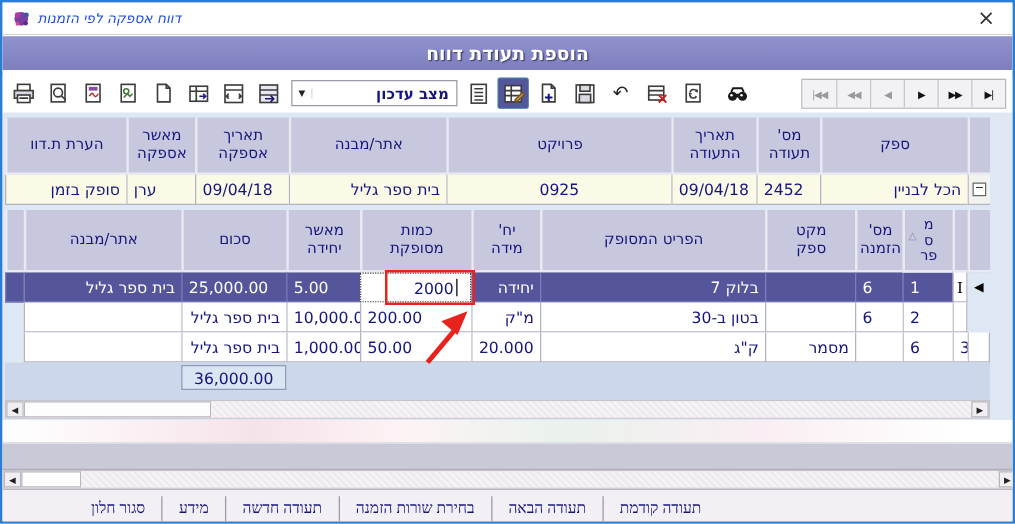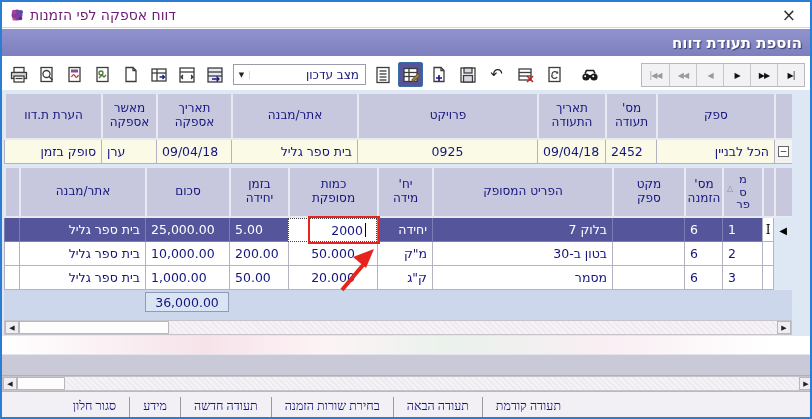--- a/index.html
+++ b/index.html
@@ -4,36 +4,36 @@
 <style>
   html,body{margin:0;padding:0;background:#9db8d2;}
   *{box-sizing:border-box;}
   .win{position:relative;width:812px;height:419px;background:#fff;
        border:2px solid #2b7cd3;overflow:hidden;
        font-family:"DejaVu Sans",sans-serif;font-size:12px;color:#15157e;}
   
   .titlebar{position:absolute;left:0;top:0;width:100%;height:26px;background:#fff;
             border-bottom:1px solid #d7d7d7;display:flex;align-items:center;direction:ltr;}
   .appicon{margin:0 4px 0 7px;width:17px;height:17px;flex:0 0 auto;}
-  .wtitle{color:#701a75;font-size:14px;}
+  .wtitle{color:#1d4ed8;font-size:11px;font-style:italic;}
   .closebtn{position:absolute;right:14px;top:1px;font-size:17px;color:#333;cursor:default;line-height:24px;}
   
   .banner{position:absolute;left:0;top:27px;width:100%;height:29px;
           background:linear-gradient(#9193ce,#7d7fbe);border-bottom:2px solid #fff;
-          display:flex;align-items:center;justify-content:flex-end;padding:0 8px;}
+          display:flex;align-items:center;justify-content:center;padding:0 8px;}
   .banner span{color:#fff;font-weight:bold;font-size:15px;text-shadow:1px 1px 1px #3a3a66;}
   
   .toolbar{position:absolute;left:0;top:58px;width:100%;height:30px;background:#fff;direction:ltr;}
   .tb-icons{position:absolute;left:4px;top:2px;display:flex;gap:3px;}
   .tbtn{width:25px;height:25px;display:flex;align-items:center;justify-content:center;}
   .tbtn.sel{border:1px solid #3a6ea5;background:#cfe4f8;border-radius:2px;}
   .combo{position:absolute;left:231px;top:4px;width:133px;height:21px;background:#fff;
          border:1px solid #9a9aa8;display:flex;align-items:center;direction:ltr;}
   .combo .arr{width:16px;text-align:center;font-size:7px;color:#222;border-right:1px solid #d7d7e0;}
-  .combo .val{flex:1;text-align:right;padding-right:6px;font-size:12px;color:#15157e;}
+  .combo .val{flex:1;text-align:right;padding-right:6px;font-size:12px;color:#15157e;font-weight:bold;}
   .pair{position:absolute;left:368px;top:2px;display:flex;gap:3px;}
   .grp2{position:absolute;left:424px;top:2px;display:flex;gap:4px;}
   .navgrp{position:absolute;right:5px;top:3px;display:flex;border:1px solid #b9b6be;background:#e9e7ec;}
   .navbtn{width:27px;height:22px;display:flex;align-items:center;justify-content:center;
           background:#f2f1f4;border-left:1px solid #c9c6cd;font-size:8px;letter-spacing:-1px;color:#111;}
   .navbtn:first-child{border-left:none;}
   .navbtn.dis{color:#9a9a9a;}
   .uglyph{font-size:15px;color:#222;line-height:1;}
   
   .main{position:absolute;left:0;top:88px;width:100%;height:331px;background:#dee8f4;}
@@ -297,21 +297,21 @@
         <span>מ</span>
         <span>ס</span>
         <span>פר</span>
         <span class="sorttri">△</span>
       </div>
       <div class="hc" style="padding:0 4px">מס' הזמנה</div>
       <div class="hc" style="padding:0 16px">מקט ספק</div>
       <div class="hc">הפריט המסופק</div>
       <div class="hc" style="padding:0 9px">יח' מידה</div>
       <div class="hc" style="padding:12px 13px">כמות מסופקת</div>
-      <div class="hc" style="padding:0 6px">בזמן יחידה</div>
+      <div class="hc" style="padding:0 6px">מאשר יחידה</div>
       <div class="hc">סכום</div>
       <div class="hc">אתר/מבנה</div>
       <div class="hc"></div>
 
       <div class="dc mk">
         <span class="marker">◀</span>
       </div>
       <div class="dc rs">
         <span class="ibeam">I</span>
       </div>
@@ -329,23 +329,20 @@
       <div class="dc sel">בית ספר גליל</div>
       <div class="dc sel"></div>
 
       <div class="dc mk"></div>
       <div class="dc rs"></div>
       <div class="dc num">2</div>
       <div class="dc num">6</div>
       <div class="dc"></div>
       <div class="dc">בטון ב-30</div>
       <div class="dc">מ"ק</div>
-      <div class="dc ctr numc">
-          <span class="v">50.000</span>
-        </div>
       <div class="dc num">200.00</div>
       <div class="dc num">10,000.00</div>
       <div class="dc">בית ספר גליל</div>
       <div class="dc"></div>
 
       <div class="dc mk"></div>
       <div class="dc rs"></div>
       <div class="dc num">3</div>
       <div class="dc num">6</div>
       <div class="dc"></div>

